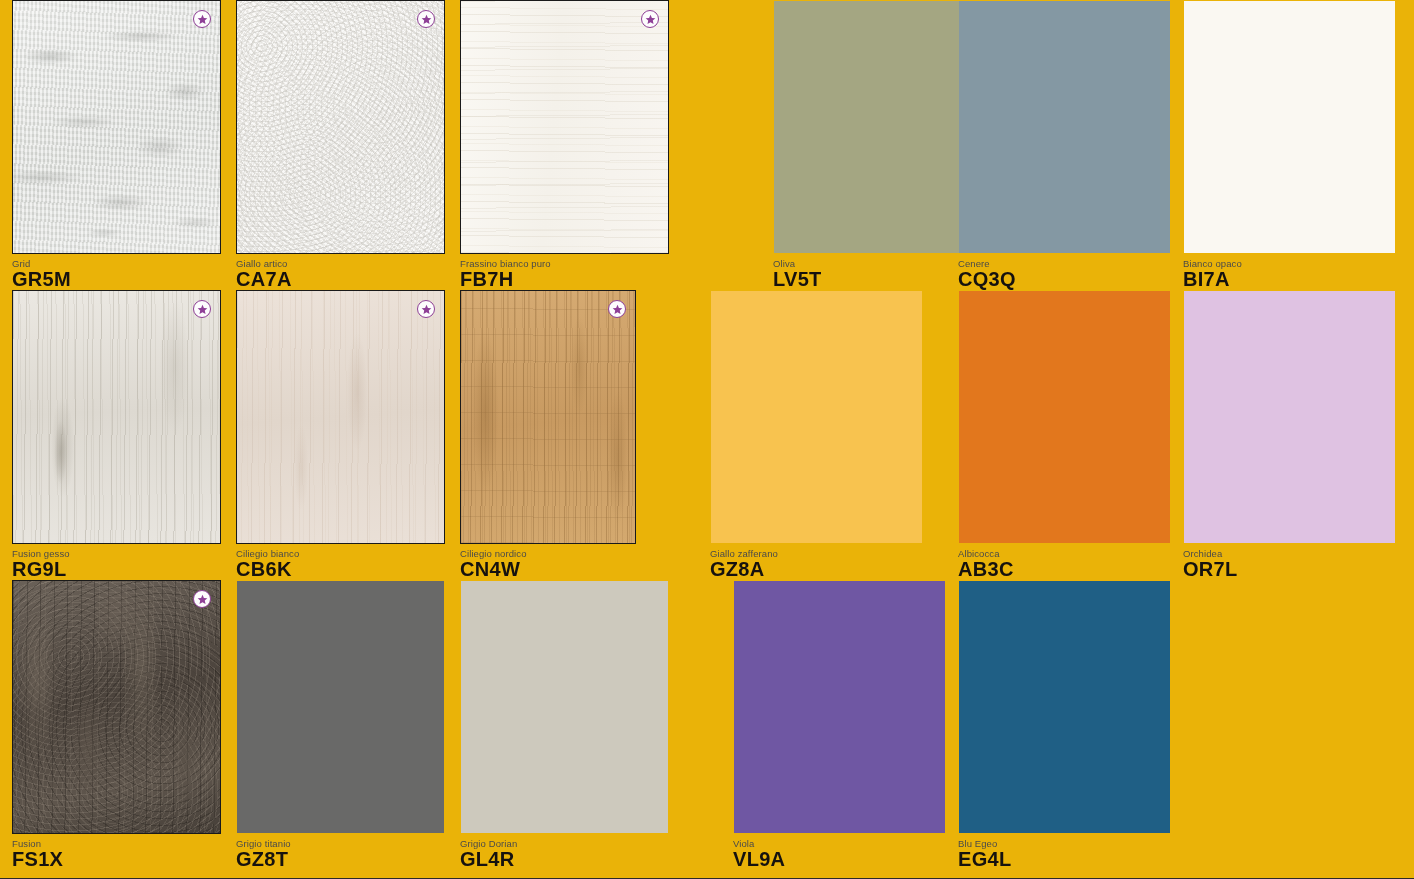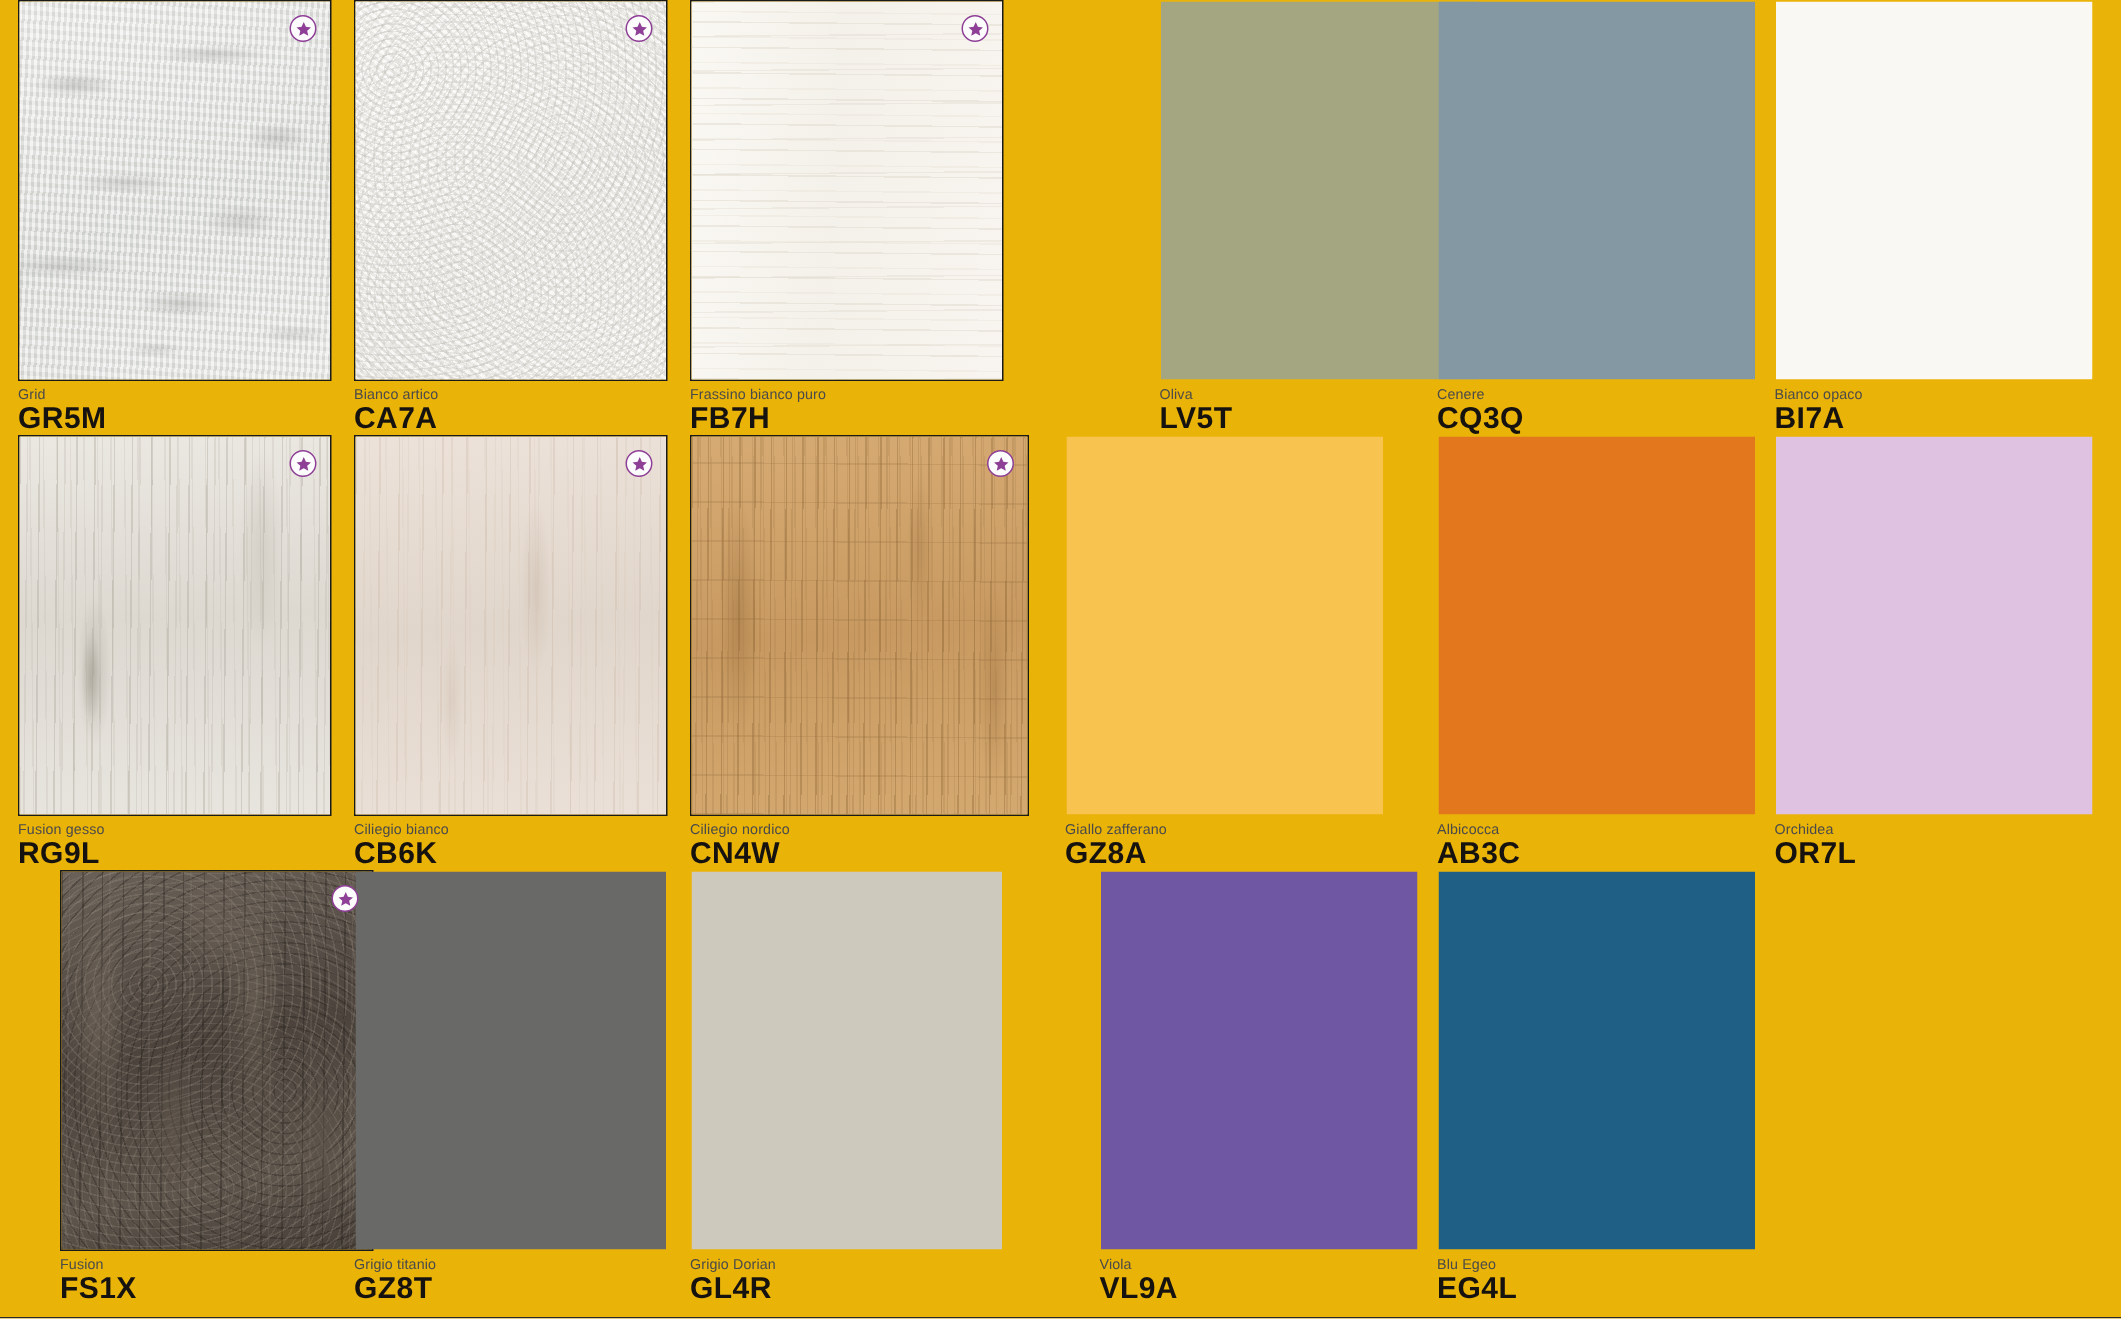--- a/index.html
+++ b/index.html
@@ -240,21 +240,21 @@
         <div class="cell" style="left: 236px; width: 209px;">
           <div class="swatch-box">
             <div class="swatch-fill tex-cemento"></div>
             <div class="badge">
               <svg width="11" height="11" viewBox="0 0 24 24" aria-hidden="true">
                 <path d="M12 1.6l3.1 6.9 7.4.8-5.5 5 1.6 7.3L12 17.8 5.4 21.6 7 14.3l-5.5-5 7.4-.8z" fill="#8e3f96"></path>
               </svg>
             </div>
           </div>
           <div class="caption">
-            <div class="cap-name">Bianco artico</div>
+            <div class="cap-name">Giallo artico</div>
             <div class="cap-code">CA7A</div>
           </div>
         </div>
         <div class="cell" style="left: 460px; width: 209px;">
           <div class="swatch-box">
             <div class="swatch-fill tex-frassino"></div>
             <div class="badge">
               <svg width="11" height="11" viewBox="0 0 24 24" aria-hidden="true">
                 <path d="M12 1.6l3.1 6.9 7.4.8-5.5 5 1.6 7.3L12 17.8 5.4 21.6 7 14.3l-5.5-5 7.4-.8z" fill="#8e3f96"></path>
               </svg>
@@ -315,21 +315,21 @@
               <svg width="11" height="11" viewBox="0 0 24 24" aria-hidden="true">
                 <path d="M12 1.6l3.1 6.9 7.4.8-5.5 5 1.6 7.3L12 17.8 5.4 21.6 7 14.3l-5.5-5 7.4-.8z" fill="#8e3f96"></path>
               </svg>
             </div>
           </div>
           <div class="caption">
             <div class="cap-name">Ciliegio bianco</div>
             <div class="cap-code">CB6K</div>
           </div>
         </div>
-        <div class="cell" style="left: 460px; width: 226px;">
+        <div class="cell" style="left: 460px; width: 176px;">
           <div class="swatch-box">
             <div class="swatch-fill tex-ciliegio-nordico"></div>
             <div class="badge">
               <svg width="11" height="11" viewBox="0 0 24 24" aria-hidden="true">
                 <path d="M12 1.6l3.1 6.9 7.4.8-5.5 5 1.6 7.3L12 17.8 5.4 21.6 7 14.3l-5.5-5 7.4-.8z" fill="#8e3f96"></path>
               </svg>
             </div>
           </div>
           <div class="caption">
             <div class="cap-name">Ciliegio nordico</div>
@@ -358,21 +358,21 @@
           <div class="swatch-box solid">
             <div class="swatch-fill" style="background: rgb(223, 194, 226);"></div>
           </div>
           <div class="caption">
             <div class="cap-name">Orchidea</div>
             <div class="cap-code">OR7L</div>
           </div>
         </div>
       </div>
       <div class="row last" style="position: absolute; top: 580px; left: 0px; width: 1414px;">
-        <div class="cell" style="left: 12px; width: 209px; margin-left: 28px;">
+        <div class="cell" style="left: 12px; width: 209px;">
           <div class="swatch-box">
             <div class="swatch-fill tex-fusion"></div>
             <div class="badge">
               <svg width="11" height="11" viewBox="0 0 24 24" aria-hidden="true">
                 <path d="M12 1.6l3.1 6.9 7.4.8-5.5 5 1.6 7.3L12 17.8 5.4 21.6 7 14.3l-5.5-5 7.4-.8z" fill="#8e3f96"></path>
               </svg>
             </div>
           </div>
           <div class="caption">
             <div class="cap-name">Fusion</div>

